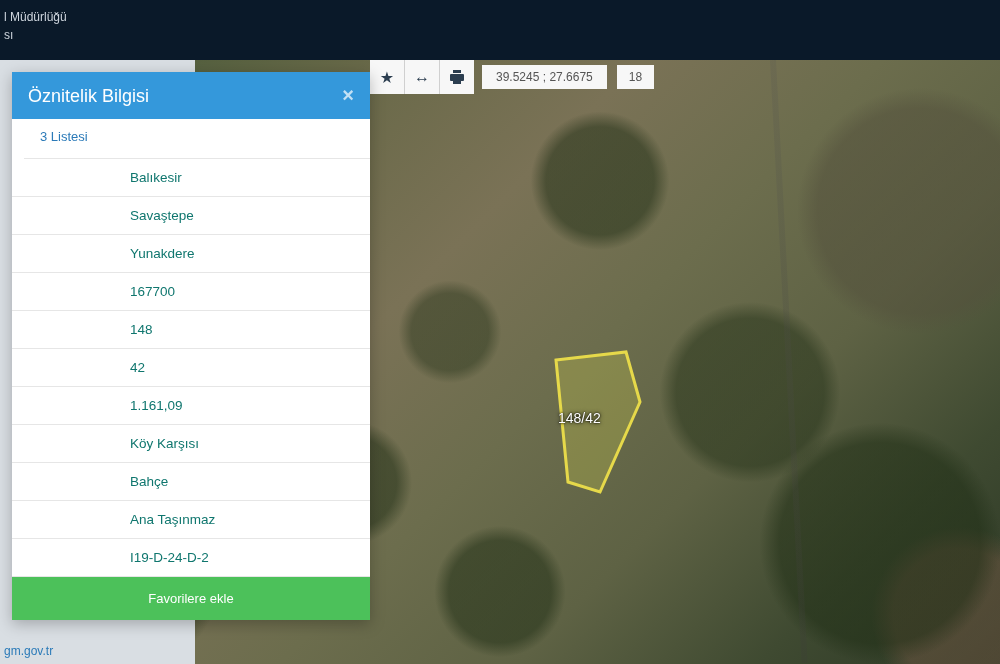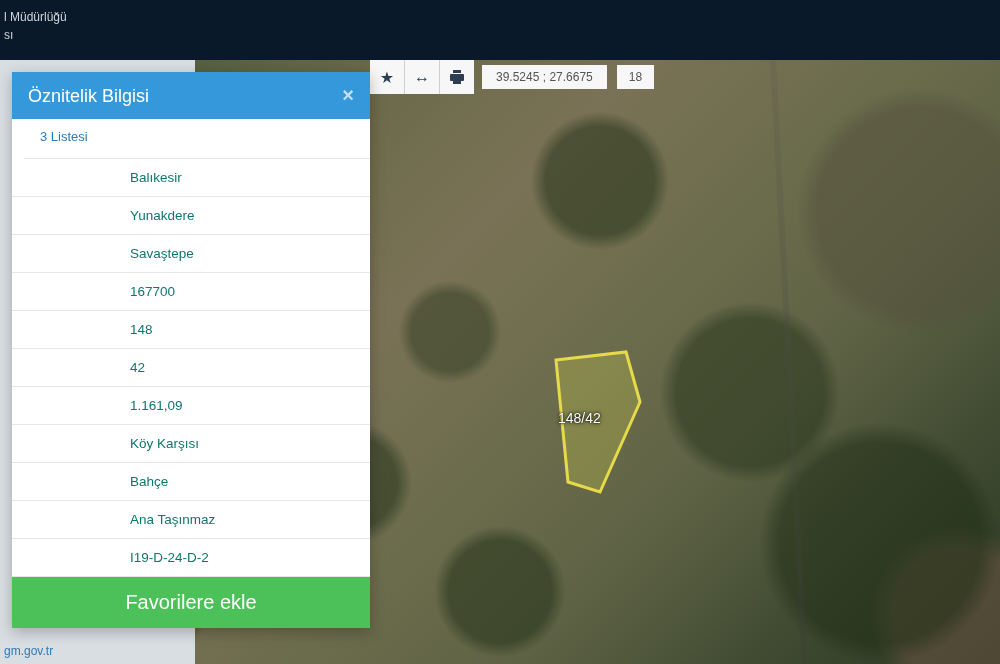--- a/index.html
+++ b/index.html
@@ -145,21 +145,21 @@
       border-bottom: 1px solid #e6e6e6;
       padding: 11px 12px 11px 118px;
       font-size: 13.5px;
       color: #0f766e;
     }
     .fav-button {
       background: #4cc15a;
       color: #fff;
       text-align: center;
       padding: 14px 0;
-      font-size: 20px;
+      font-size: 13px;
       cursor: pointer;
     }
 
     .parcel {
       position: absolute;
       top: 292px;
       left: 548px;
       width: 100px;
       height: 140px;
       pointer-events: none;
@@ -220,24 +220,24 @@
   </div>
   <div class="tab-row">
     <span>3 Listesi</span>
   </div>
   <table class="attr-table">
     <tbody>
       <tr>
           <td>Balıkesir</td>
         </tr>
       <tr>
+          <td>Savaştepe</td>
+        </tr>
+      <tr>
           <td>Yunakdere</td>
-        </tr>
-      <tr>
-          <td>Savaştepe</td>
         </tr>
       <tr>
           <td>167700</td>
         </tr>
       <tr>
           <td>148</td>
         </tr>
       <tr>
           <td>42</td>
         </tr>

